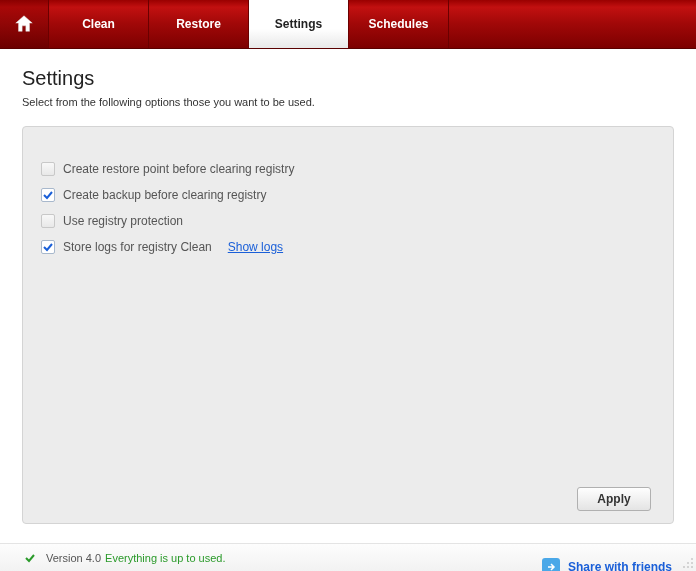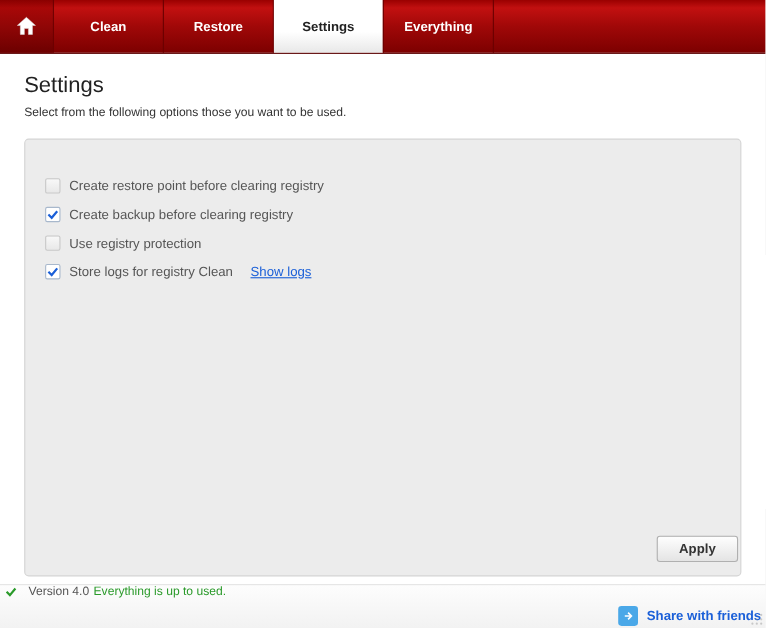--- a/index.html
+++ b/index.html
@@ -97,41 +97,41 @@
   }
   .link {
     color: #1a5fd8;
     text-decoration: underline;
     margin-left: 16px;
     cursor: pointer;
     font-size: 12px;
   }
   .apply-btn {
     position: absolute;
-    right: 2px;
+    right: 22px;
     bottom: 12px;
     width: 74px;
     height: 24px;
     background: linear-gradient(to bottom, #fefefe, #e4e4e4);
     border: 1px solid #b0b0b0;
     border-radius: 3px;
     font-size: 12px;
     font-weight: bold;
     color: #333;
     cursor: pointer;
   }
   .footer {
     position: absolute;
     left: 0; right: 0; bottom: 0;
-    height: 40px;
+    height: 28px;
     border-top: 1px solid #e4e4e4;
     background: linear-gradient(to bottom, #fdfdfd, #f2f2f2);
     display: flex;
-    align-items: flex-start;
-    padding: 0 4px;
+    align-items: center;
+    padding: 0 24px;
     font-size: 11px;
   }
   .footer .check-icon { margin-right: 10px; }
   .footer .ver-label { color: #555; margin-right: 4px; }
   .footer .ver-status { color: #2a9a2a; }
   .footer-right {
     margin-left: auto;
     display: flex;
     align-items: center;
     gap: 8px;
@@ -168,21 +168,21 @@
   <div class="tab">
       <span>Clean</span>
     </div>
   <div class="tab">
       <span>Restore</span>
     </div>
   <div class="tab active">
       <span>Settings</span>
     </div>
   <div class="tab">
-      <span>Everything</span>
+      <span>Schedules</span>
     </div>
 </div>
 
 <div class="content">
   <h1 class="page-title">Settings</h1>
   <div class="page-sub">Select from the following options those you want to be used.</div>
 
   <div class="panel">
 
     <div class="opt-row">

